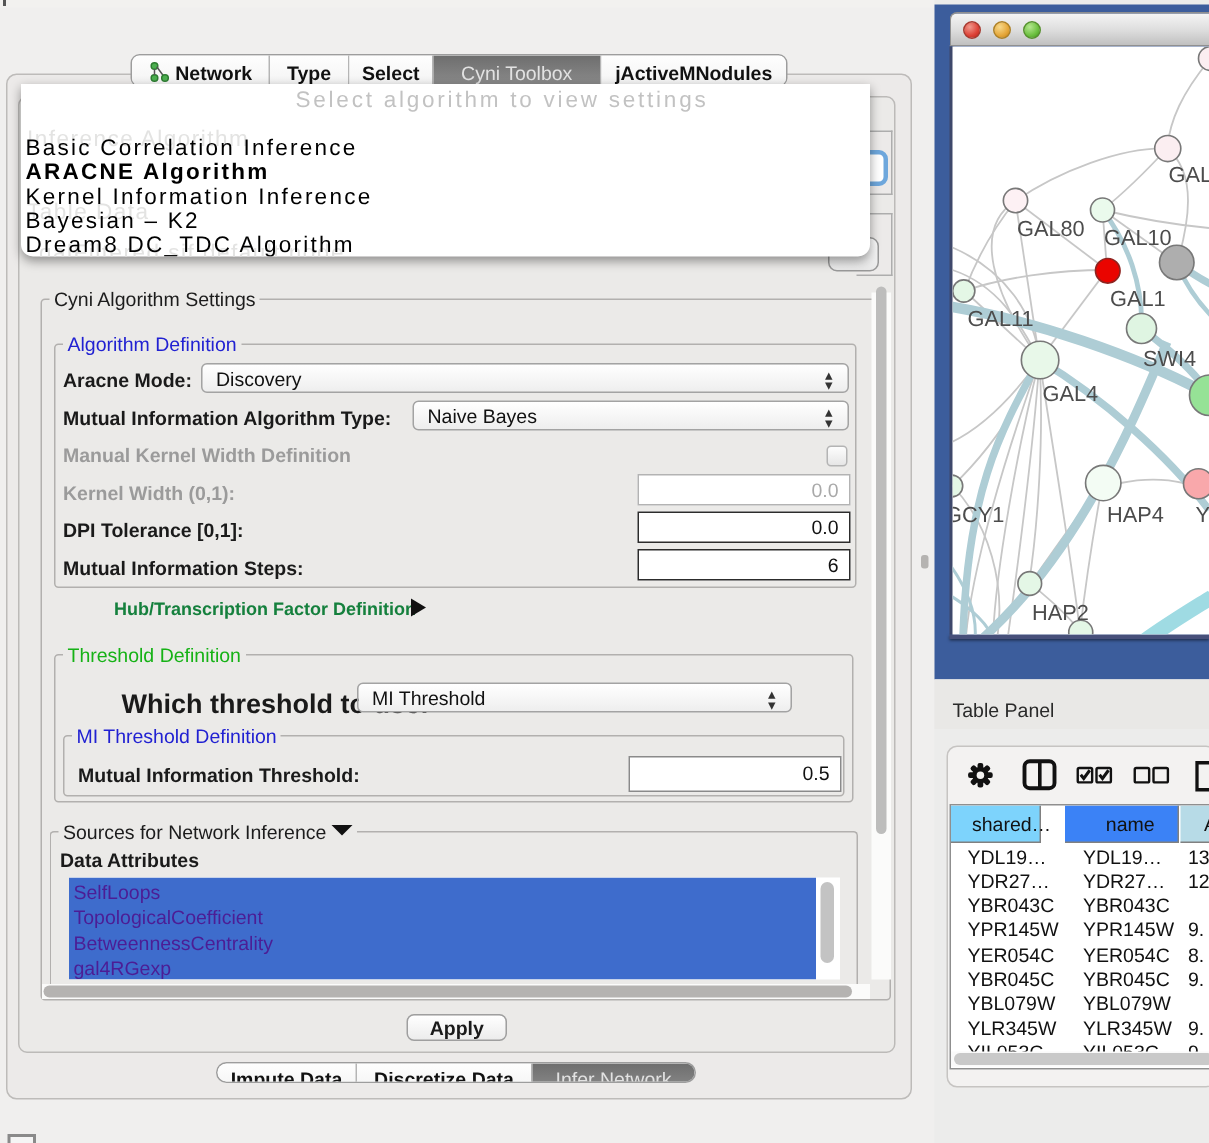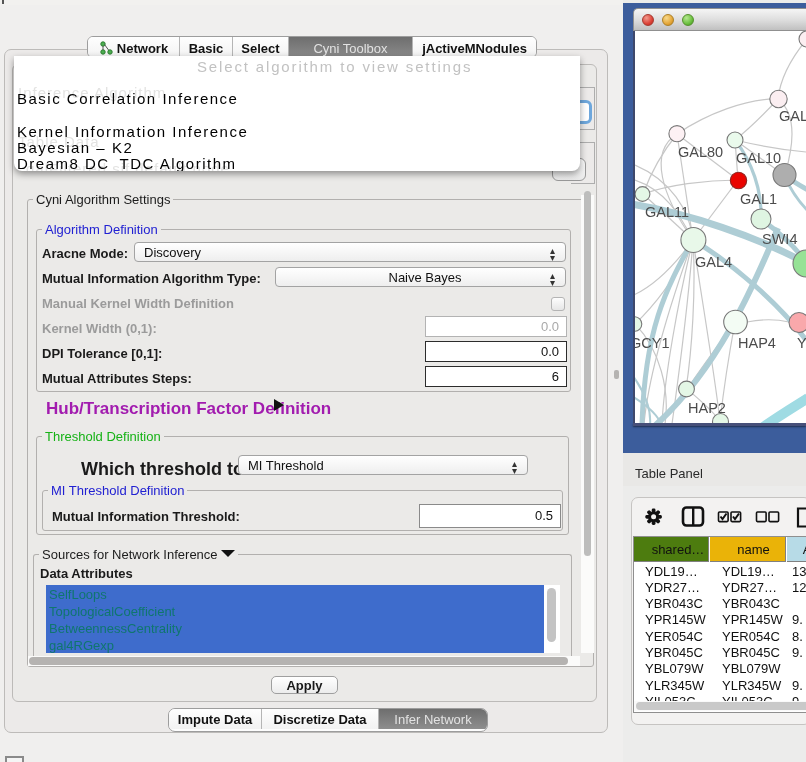--- a/index.html
+++ b/index.html
@@ -19,58 +19,58 @@
 
   <div class="abs" style="left:12px; top:64px; width:585px; height:638px; background:#ebeae8; border:1px solid #bcbab8; border-radius:6px;"></div>
 
   <div class="abs" id="toptabs" style="left:87px; top:36px; height:22px; display:flex; border:1px solid #9d9d9d; border-radius:6px; overflow:hidden; background:#fdfdfd;">
     <div class="tab" style="width:92px;"><svg width="14" height="14" viewBox="0 0 14 14" style="margin-right:4px;">
           <circle cx="4" cy="3" r="2.2" fill="#4caf50" stroke="#2e7d32"></circle>
           <circle cx="4" cy="11" r="2.2" fill="#4caf50" stroke="#2e7d32"></circle>
           <path d="M4 5 L4 9 M5.5 3.5 L11 11" stroke="#555" fill="none"></path>
           <circle cx="11" cy="11" r="2.2" fill="#4caf50" stroke="#2e7d32"></circle>
         </svg>Network</div>
-    <div class="tab" style="width:53px;">Basic</div>
+    <div class="tab" style="width:53px;">Type</div>
     <div class="tab" style="width:56px;">Select</div>
-    <div class="tab sel" style="width:124px;">Cyni Toolbox</div>
+    <div class="tab sel" style="width:112px;">Cyni Toolbox</div>
     <div class="tab" style="width:123px; border-right:none;">jActiveMNodules</div>
   </div>
 
   <div class="abs" style="left:571px; top:87px; width:24px; height:43px; border:1px solid #adadad; border-left:none; background:#eceae9;"></div>
   <div class="abs" style="left:574px; top:100px; width:18px; height:24px; border:3px solid #6ea7dc; border-radius:6px; background:#fff;"></div>
   <div class="abs" style="left:571px; top:142px; width:24px; height:42px; border:1px solid #adadad; border-left:none; background:#eceae9;"></div>
   <div class="abs" style="left:552px; top:158px; width:34px; height:23px; border:1px solid #999; border-radius:6px; background:linear-gradient(#fefefe,#e9e9e9);"></div>
 
   <div class="abs gbox" style="left:27px; top:199px; width:567px; height:468px;"></div>
   <div class="abs gtitle" style="left:33px; top:192px; color:#1c1c1c;">Cyni Algorithm Settings</div>
 
   <div id="formarea">
 
     <div class="abs gbox" style="left:36px; top:229px; width:535px; height:163px;"></div>
     <div class="abs gtitle" style="left:42px; top:222px; color:#2121d2;">Algorithm Definition</div>
 
     <div class="abs lbl" style="left:42px; top:246px;">Aracne Mode:</div>
     <div class="abs combo" style="left:134px; top:242px; width:432px;"><span>Discovery</span><i></i></div>
 
     <div class="abs lbl" style="left:42px; top:271px;">Mutual Information Algorithm Type:</div>
-    <div class="abs combo" style="left:275px; top:267px; width:291px;text-align:center;"><span>Naive Bayes</span><i></i></div>
+    <div class="abs combo" style="left:275px; top:267px; width:291px;"><span>Naive Bayes</span><i></i></div>
 
     <div class="abs lbl dis" style="left:42px; top:296px;">Manual Kernel Width Definition</div>
     <div class="abs" style="left:551px; top:297px; width:14px; height:14px; border:1px solid #b4b4b4; border-radius:3px; background:linear-gradient(#fdfdfd,#e6e6e6);"></div>
 
     <div class="abs lbl dis" style="left:42px; top:321px;">Kernel Width (0,1):</div>
     <div class="abs inp dis2" style="left:425px; top:316px;">0.0</div>
 
     <div class="abs lbl" style="left:42px; top:346px;">DPI Tolerance [0,1]:</div>
     <div class="abs inp" style="left:425px; top:341px;">0.0</div>
 
-    <div class="abs lbl" style="left:42px; top:371px;">Mutual Attributes Steps:</div>
+    <div class="abs lbl" style="left:42px; top:371px;">Mutual Information Steps:</div>
     <div class="abs inp" style="left:425px; top:366px;">6</div>
 
-    <div class="abs" style="left:46px; top:399px; font-size:17px; font-weight:bold; color:#a21caf;">Hub/Transcription Factor Definition</div>
+    <div class="abs" style="left:76px; top:399px; font-size:12px; font-weight:bold; color:#15803d;">Hub/Transcription Factor Definition</div>
     <div class="abs" style="left:274px; top:399px; width:0; height:0; border-left:10px solid #111; border-top:6.5px solid transparent; border-bottom:6.5px solid transparent;"></div>
 
     <div class="abs gbox" style="left:36px; top:436px; width:533px; height:99px;"></div>
     <div class="abs gtitle" style="left:42px; top:429px; color:#16b216;">Threshold Definition</div>
 
     <div class="abs lbl" style="left:81px; top:459px; font-size:18px;">Which threshold to use:</div>
     <div class="abs combo" style="left:238px; top:455px; width:290px;"><span>MI Threshold</span><i></i></div>
 
     <div class="abs gbox" style="left:42px; top:490px; width:521px; height:41px;"></div>
     <div class="abs gtitle" style="left:48px; top:483px; color:#2121d2;">MI Threshold Definition</div>
@@ -92,36 +92,37 @@
   </div>
 
   <div class="abs" style="left:581px; top:195px; width:13px; height:458px; background:#fbfbfa;"></div>
   <div class="abs" style="left:584px; top:191px; width:7px; height:365px; background:#bdbdbc; border-radius:4px;"></div>
 
   <div class="abs" style="left:28px; top:656px; width:552px; height:10px; background:#fbfbfa;"></div>
   <div class="abs" style="left:29px; top:657px; width:539px; height:8px; background:#b5b3b1; border-radius:4px;"></div>
 
   <div class="abs" style="left:271px; top:676px; width:67px; height:18px; border:1px solid #9f9f9f; border-radius:5px; background:linear-gradient(#fff,#ececec); text-align:center; font-size:13px; font-weight:bold; color:#1a1a1a; line-height:17px;">Apply</div>
 
-  <div class="abs" id="bottabs" style="left:168px; top:708px; height:24px; display:flex; border:1px solid #9d9d9d; border-radius:7px; overflow:hidden; background:#fdfdfd;text-align:right;">
+  <div class="abs" id="bottabs" style="left:144px; top:708px; height:14px; display:flex; border:1px solid #9d9d9d; border-radius:7px; overflow:hidden; background:#fdfdfd;text-align:right;">
     <div class="tab" style="width:93px;">Impute Data</div>
     <div class="tab" style="width:117px;">Discretize Data</div>
     <div class="tab sel" style="width:108px; border-right:none;">Infer Network</div>
   </div>
 
   <div class="abs" style="left:614px; top:370px; width:5px; height:9px; background:#b5b3b1; border-radius:2px;"></div>
 
   <div class="abs" style="left:5px; top:756px; width:19px; height:14px; border:2px solid #8a8a8a; background:#f5f5f5;"></div>
 
   <div id="dropdown" class="abs" style="left:14px; top:56px; width:566px; height:115px; background:#fff; border-radius:0 0 8px 8px; box-shadow:0 3px 7px rgba(0,0,0,0.4); overflow:hidden;">
     <div class="abs" style="left:183px; top:2px; font-size:15px; letter-spacing:1.85px; color:#c2c2c2;">Select algorithm to view settings</div>
     <div class="abs ghost" style="left:4px; top:28px;">Inference Algorithm</div>
     <div class="abs ghost" style="left:4px; top:77px;">Table Data</div>
     <div class="abs ghost" style="left:12px; top:104px;">galFiltered.sif default node</div>
     <div class="dd" style="top:33.5px;">Basic Correlation Inference</div>
+    <div class="dd" style="top:50px; font-weight:bold;">ARACNE Algorithm</div>
     <div class="dd" style="top:66.5px;">Kernel Information Inference</div>
     <div class="dd" style="top:83px;">Bayesian – K2</div>
     <div class="dd" style="top:99px;">Dream8 DC_TDC Algorithm</div>
   </div>
 </div>
 
 <div class="abs" id="rightside" style="left:623px; top:0; width:183px; height:762px;">
   <div class="abs" style="left:0; top:0; width:183px; height:3px; background:#ececea;"></div>
   <div class="abs" style="left:0; top:3px; width:183px; height:450px; background:#3c5d9c;"></div>
 
@@ -244,22 +245,22 @@
       </g>
       <g fill="none" stroke="#111" stroke-width="2">
         <path d="M79.5 11.5 L81.5 14 L85.5 8.5"></path>
         <path d="M92 11.5 L94 14 L98 8.5"></path>
       </g>
       <path d="M157 3.5 h10 l4 4.5 v13.5 h-14 z" fill="none" stroke="#111" stroke-width="2.2"></path>
       <path d="M166.6 3.5 v5 h5" fill="none" stroke="#111" stroke-width="2"></path>
     </svg>
 
     <div class="abs" style="left:10px; top:83px; width:180px; height:177px; background:#fff; border:1px solid #8f8f8f; overflow:hidden;">
-      <div class="abs" style="left:0; top:0; width:75px; height:25px; background:#4d7c0f; border-right:1px solid #808080; border-bottom:1px solid #808080; text-align:center; text-indent:14px; font-size:13px; color:#111; line-height:25px;">shared…</div>
-      <div class="abs" style="left:76px; top:0; width:76px; height:25px; background:#eab308; border-right:1px solid #808080; border-bottom:1px solid #808080; text-align:center; text-indent:12px; font-size:13px; color:#111; line-height:25px;">name</div>
+      <div class="abs" style="left:0; top:0; width:60px; height:25px; background:#7dd3fc; border-right:1px solid #808080; border-bottom:1px solid #808080; text-align:center; text-indent:14px; font-size:13px; color:#111; line-height:25px;">shared…</div>
+      <div class="abs" style="left:76px; top:0; width:76px; height:25px; background:#3b82f6; border-right:1px solid #808080; border-bottom:1px solid #808080; text-align:center; text-indent:12px; font-size:13px; color:#111; line-height:25px;">name</div>
       <div class="abs" style="left:153px; top:0; width:40px; height:25px; background:#b7dbe7; border-bottom:1px solid #808080; text-align:center; font-size:13px; color:#111; line-height:25px;">A</div>
       <div id="trows" class="abs" style="left:0; top:26px; width:190px; font-size:13px; color:#111;">
         <div class="tr">
             <s1>YDL19…</s1>
             <s2>YDL19…</s2>
             <s3>13…</s3>
           </div>
         <div class="tr">
             <s1>YDR27…</s1>
             <s2>YDR27…</s2>
@@ -317,20 +318,20 @@
 .lbl { font-size:13px; font-weight:bold; color:#1a1a1a; }
 .lbl.dis { color:#9b9b9b; }
 .combo { height:20px; border:1px solid #a3a3a3; border-radius:4px; background:linear-gradient(#fff,#eee); font-size:13px; color:#111; line-height:19px; }
 .combo span { margin-left:9px; }
 .combo i { position:absolute; right:6px; top:3px; width:9px; height:13px; background:
   linear-gradient(#555,#555); background-size:0; }
 .combo i::before { content:"\25B4"; position:absolute; top:-5px; left:0; font-size:10px; font-style:normal; color:#333; }
 .combo i::after { content:"\25BE"; position:absolute; top:2px; left:0; font-size:10px; font-style:normal; color:#333; }
 .inp { width:142px; height:21px; background:#fff; border:1px solid #2c2c2c; font-size:13px; color:#111; text-align:right; padding-right:7px; line-height:19px; }
 .inp.dis2 { border-color:#b3b3b3; color:#a9a9a9; }
-.li { position:absolute; left:3px; font-size:13px; color:#0f766e; }
+.li { position:absolute; left:3px; font-size:13px; color:#4c1d95; }
 .dd { position:absolute; left:3px; font-size:15px; letter-spacing:1.5px; color:#000; white-space:nowrap; }
 .ghost { font-size:15px; letter-spacing:1px; color:#e3e3e2; }
 .tl { width:12px; height:12px; border-radius:50%; border:1px solid; }
 .tr { position:relative; height:16.3px; }
 .tr s1, .tr s2, .tr s3 { position:absolute; top:0.5px; text-decoration:none; font-style:normal; }
 .tr s1 { left:11px; } .tr s2 { left:88px; } .tr s3 { left:158px; }
 </style>
 
 </body></html>

